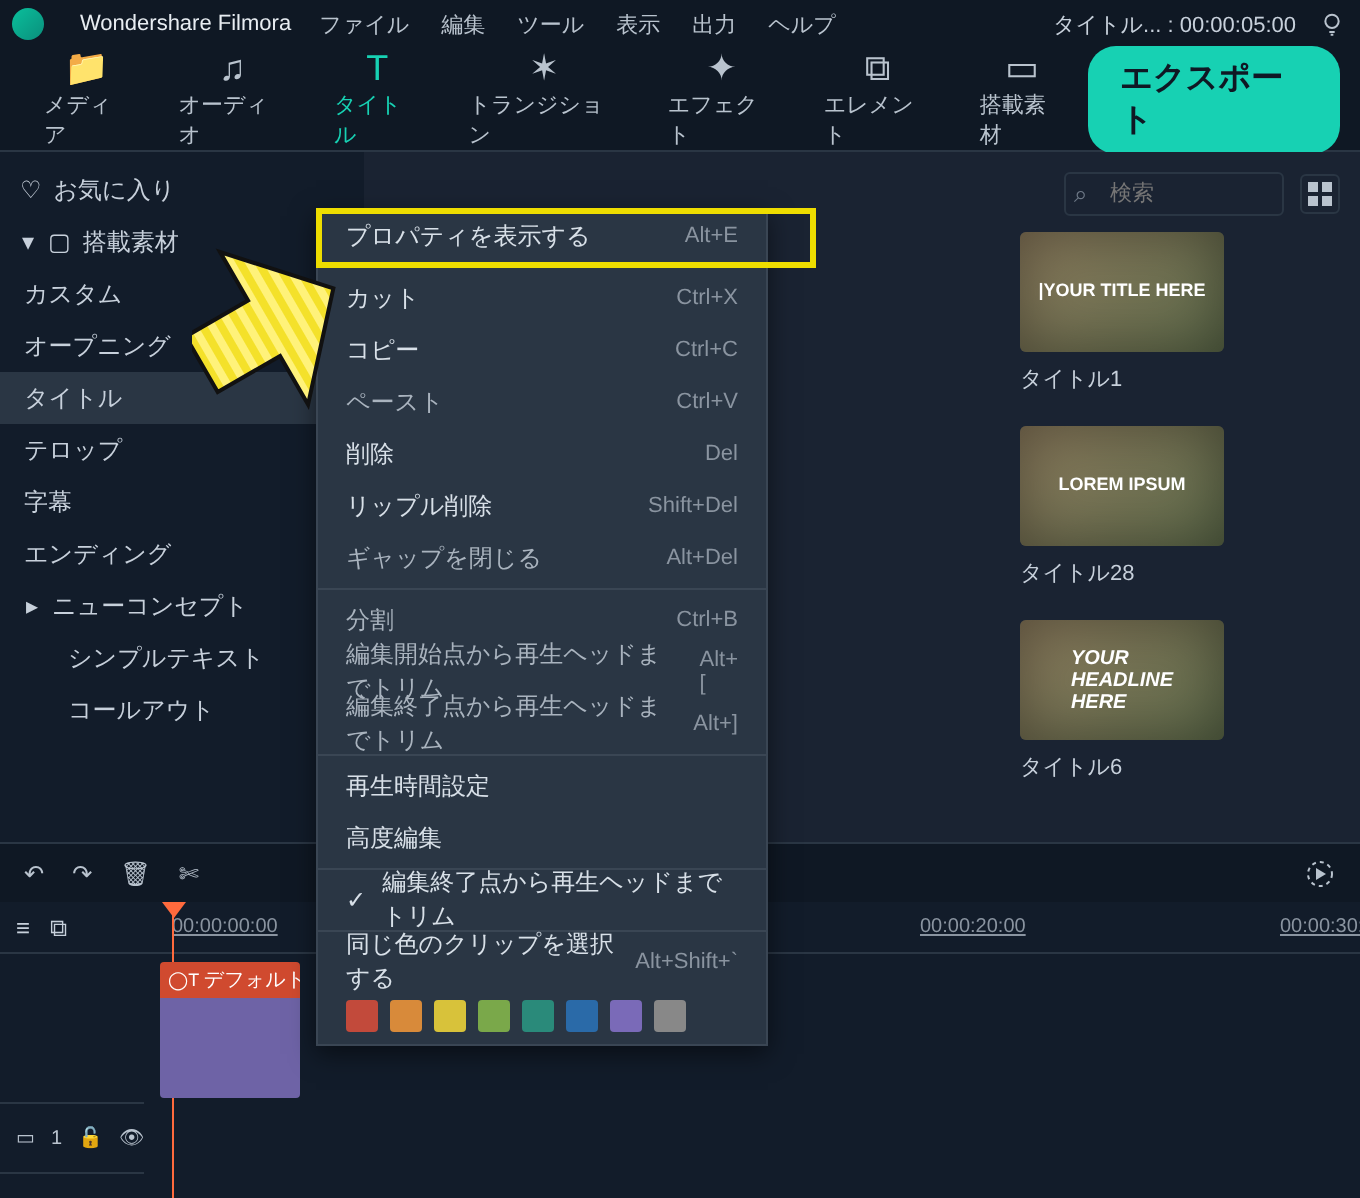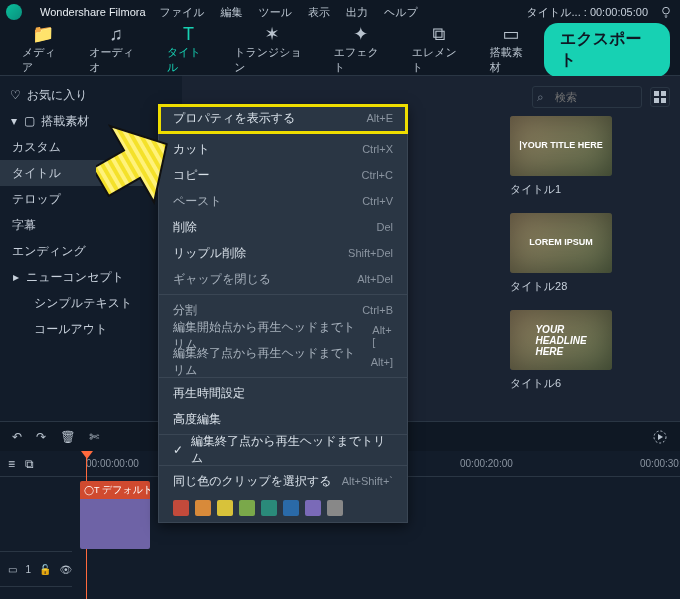--- a/index.html
+++ b/index.html
@@ -27,34 +27,34 @@
   .main{flex:1;background:#1a2332;position:relative;padding:8px 10px;}
   .searchbar{display:flex;align-items:center;justify-content:flex-end;gap:8px;height:26px;margin-bottom:6px;}
   .search-input{border:1px solid #2a3644;background:transparent;border-radius:3px;height:22px;width:110px;padding:0 6px 0 22px;color:#c7d0db;font-size:11px;}
   .swrap{position:relative;}
   .swrap .sico{position:absolute;left:5px;top:4px;color:#6d7886;font-size:12px;}
   .grid-ico{width:20px;height:20px;border:1px solid #2a3644;border-radius:3px;display:flex;align-items:center;justify-content:center;color:#c7d0db;}
   .cards{display:flex;gap:16px;flex-direction:column;position:absolute;left:300px;top:40px;}
   .card{width:102px;padding-left:28px;}
   .thumb{width:102px;height:60px;border-radius:3px;display:flex;align-items:center;justify-content:center;text-align:center;color:#fff;font-weight:700;font-size:9px;line-height:1.1;background:linear-gradient(135deg,#8a7a5c 0%,#5d6a4a 100%);box-shadow:inset 0 0 30px rgba(0,0,0,.4);}
   .card .cap{margin-top:6px;color:#c7d0db;font-size:11px;}
-  .ctx-menu{position:absolute;left:158px;top:104px;width:250px;background:#2a3644;border:1px solid #3a4654;box-shadow:0 4px 12px rgba(0,0,0,.5);z-index:50;font-size:12px;color:#a9b3be;}
+  .ctx-menu{position:absolute;left:158px;top:104px;width:226px;background:#2a3644;border:1px solid #3a4654;box-shadow:0 4px 12px rgba(0,0,0,.5);z-index:50;font-size:12px;color:#a9b3be;}
   .ctx-row{display:flex;align-items:center;height:26px;padding:0 14px;gap:8px;}
   .ctx-row.enabled{color:#d8e0e8;}
   .ctx-row .cut{margin-left:auto;color:#8a94a0;font-size:11px;}
   .ctx-sep{height:1px;background:#3a4654;margin:2px 0;}
   .highlight{border:3px solid #eedd00;position:absolute;left:158px;top:104px;width:250px;height:30px;z-index:60;pointer-events:none;}
   .arrow{position:absolute;left:96px;top:118px;z-index:70;pointer-events:none;}
   .swatches{display:flex;gap:6px;padding:6px 14px;}
   .sw{width:16px;height:16px;border-radius:2px;}
   .toolbar{height:30px;background:#0f1824;display:flex;align-items:center;gap:14px;padding:0 12px;color:#b9c3ce;border-top:1px solid #2a3644;}
   .toolbar .r{margin-left:auto;}
   .timeline{height:148px;background:#121c2a;position:relative;}
   .ruler{height:26px;border-bottom:1px solid #2a3644;color:#8a94a0;font-size:10px;display:flex;align-items:center;padding-left:80px;}
-  .ruler span{position:absolute;}
+  .ruler span{position:absolute;text-decoration:underline;}
   .tl-icons{position:absolute;left:8px;top:0;height:26px;display:flex;align-items:center;gap:10px;}
   .playhead{position:absolute;left:86px;top:0;height:148px;width:0;border-left:1px solid #ff6a3d;}
   .playhead::before{content:"";position:absolute;left:-6px;top:0;width:12px;height:8px;background:#ff6a3d;clip-path:polygon(0 0,100% 0,50% 100%);}
   .track-head{position:absolute;left:0;top:100px;height:36px;width:72px;display:flex;align-items:center;gap:8px;padding:0 8px;font-size:10px;color:#b9c3ce;border-top:1px solid #2a3644;border-bottom:1px solid #2a3644;}
   .clip{position:absolute;left:80px;top:30px;width:70px;height:66px;}
   .clip .lab{background:#d04a2f;color:#fff;font-size:10px;padding:2px 4px;border-radius:2px 2px 0 0;white-space:nowrap;overflow:hidden;}
   .clip .body{background:#6e63a6;height:50px;border-radius:0 0 2px 2px;}
   svg{display:block;}
 </style>
 </head>
@@ -122,20 +122,23 @@
       </div>
     <div class="side-row">
         <span class="chev">▾</span>
         <span>▢</span>
         <span>搭載素材</span>
         <span class="count">(2</span>
       </div>
     <div class="side-row item">
         <span>カスタム</span>
       </div>
+    <div class="side-row item">
+        <span>オープニング</span>
+      </div>
     <div class="side-row item selected">
         <span>タイトル</span>
       </div>
     <div class="side-row item">
         <span>テロップ</span>
       </div>
     <div class="side-row item">
         <span>字幕</span>
       </div>
     <div class="side-row item">

